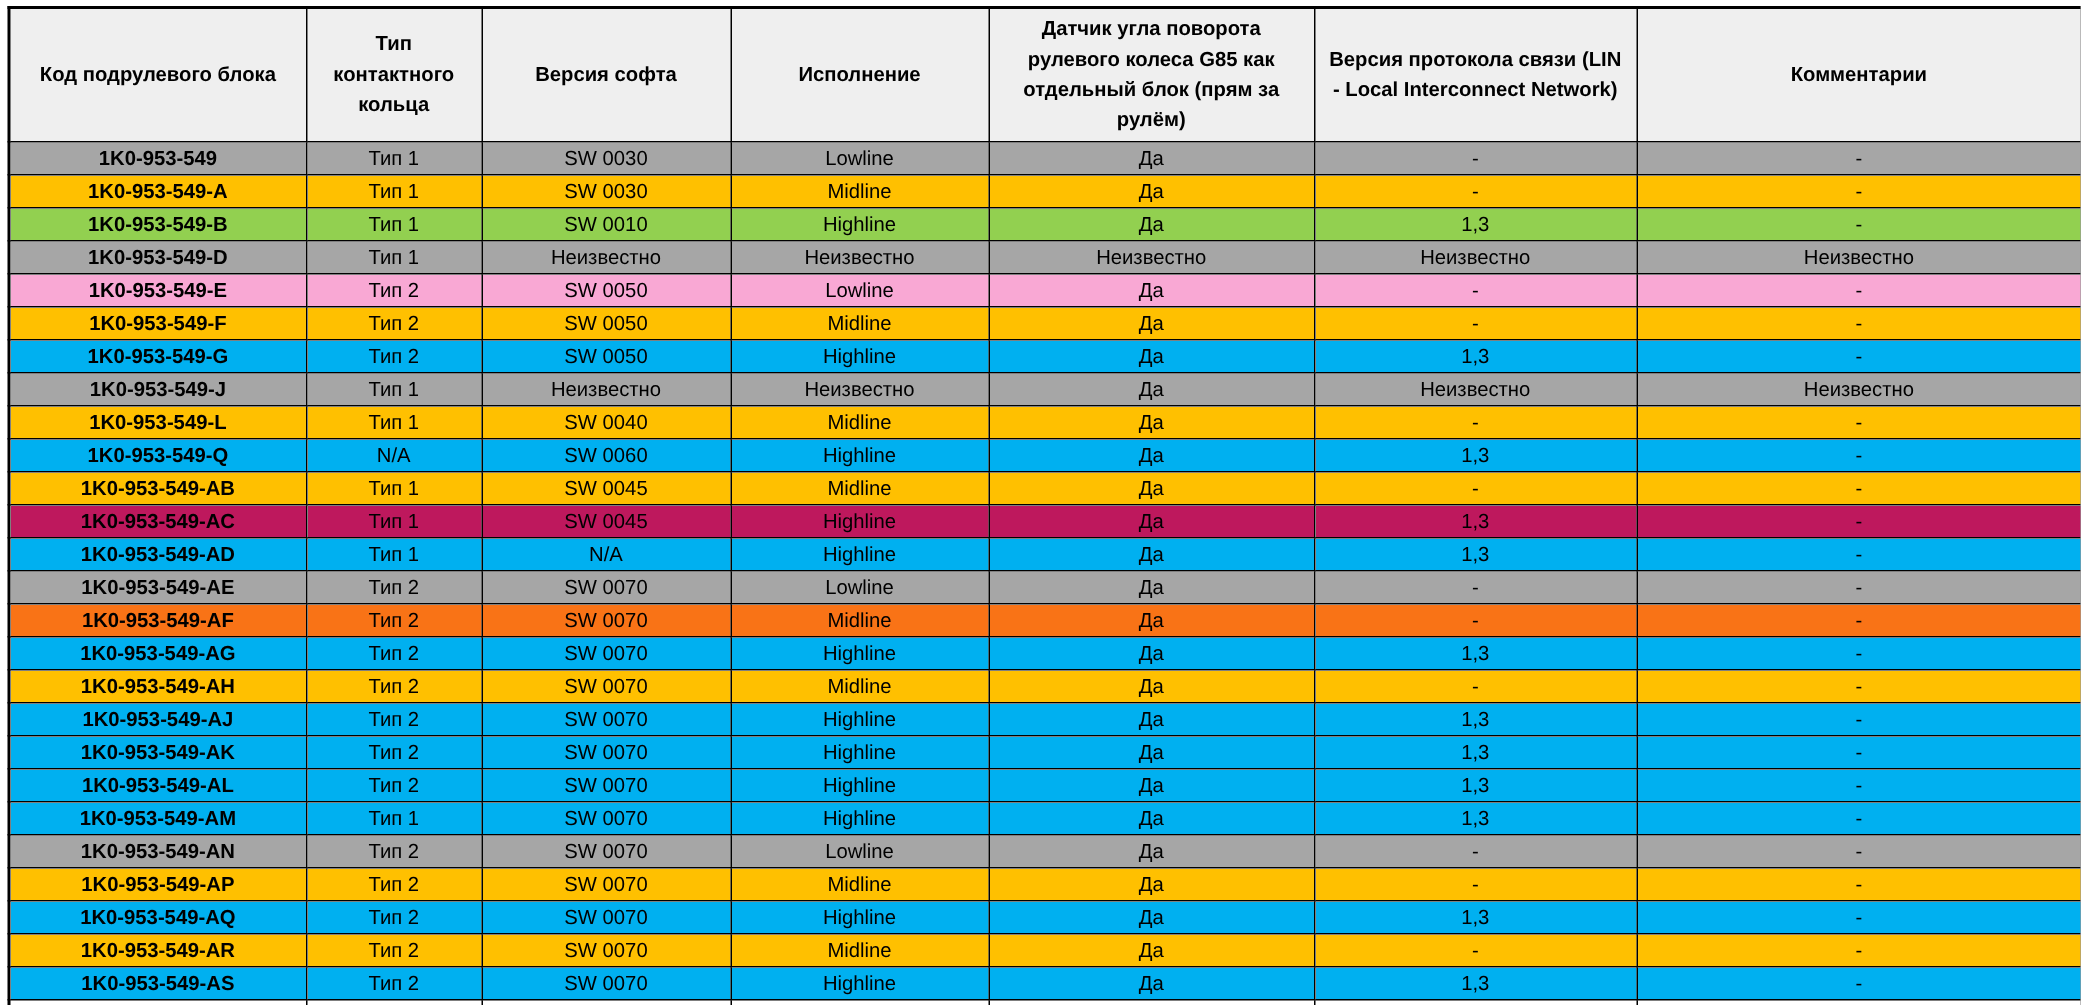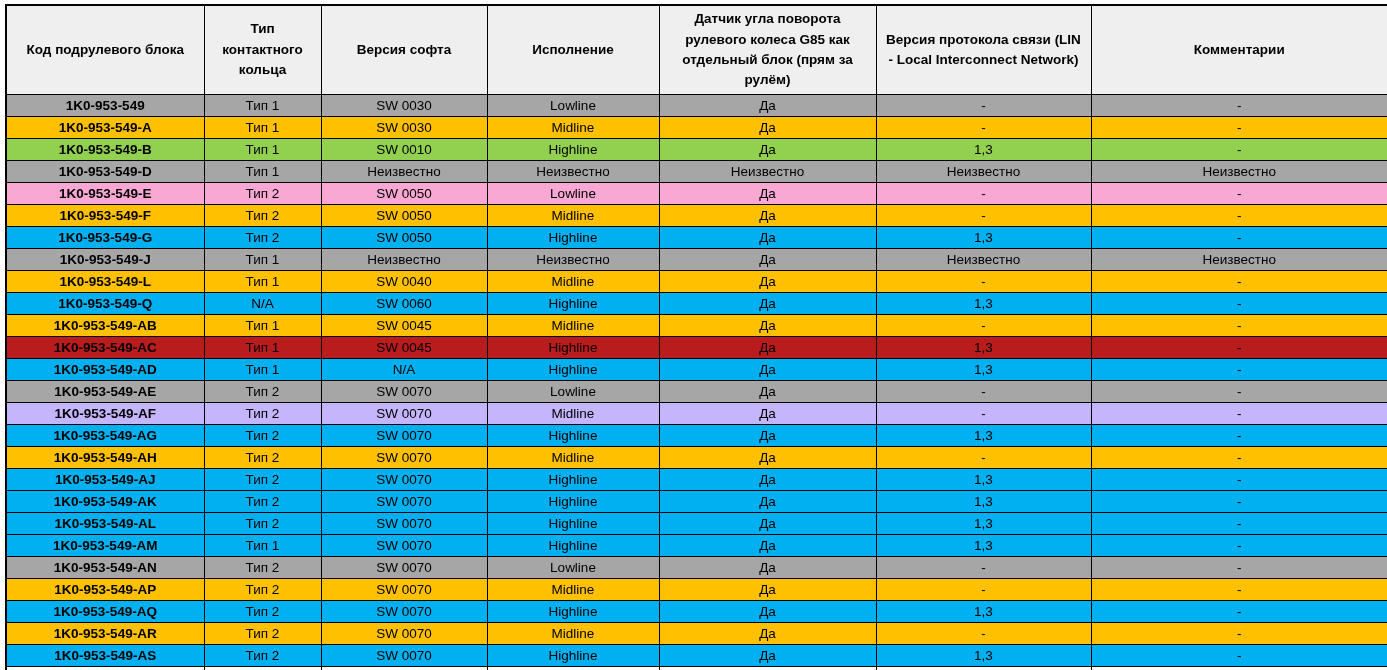--- a/index.html
+++ b/index.html
@@ -161,21 +161,21 @@
       </tr>
       <tr style="background: rgb(255, 192, 0);">
         <td class="code-cell">1K0-953-549-AB</td>
         <td>Тип 1</td>
         <td>SW 0045</td>
         <td>Midline</td>
         <td>Да</td>
         <td>-</td>
         <td>-</td>
       </tr>
-      <tr style="background: #b91c1c;">
+      <tr style="background: #be185d;">
         <td class="code-cell">1K0-953-549-AC</td>
         <td>Тип 1</td>
         <td>SW 0045</td>
         <td>Highline</td>
         <td>Да</td>
         <td>1,3</td>
         <td>-</td>
       </tr>
       <tr style="background: rgb(0, 176, 240); padding-left: 16px;">
         <td class="code-cell">1K0-953-549-AD</td>
@@ -188,21 +188,21 @@
       </tr>
       <tr style="background: rgb(166, 166, 166);">
         <td class="code-cell">1K0-953-549-AE</td>
         <td>Тип 2</td>
         <td>SW 0070</td>
         <td>Lowline</td>
         <td>Да</td>
         <td>-</td>
         <td>-</td>
       </tr>
-      <tr style="background: #c4b5fd;">
+      <tr style="background: #f97316;">
         <td class="code-cell">1K0-953-549-AF</td>
         <td>Тип 2</td>
         <td>SW 0070</td>
         <td>Midline</td>
         <td>Да</td>
         <td>-</td>
         <td>-</td>
       </tr>
       <tr style="background: rgb(0, 176, 240);">
         <td class="code-cell">1K0-953-549-AG</td>

